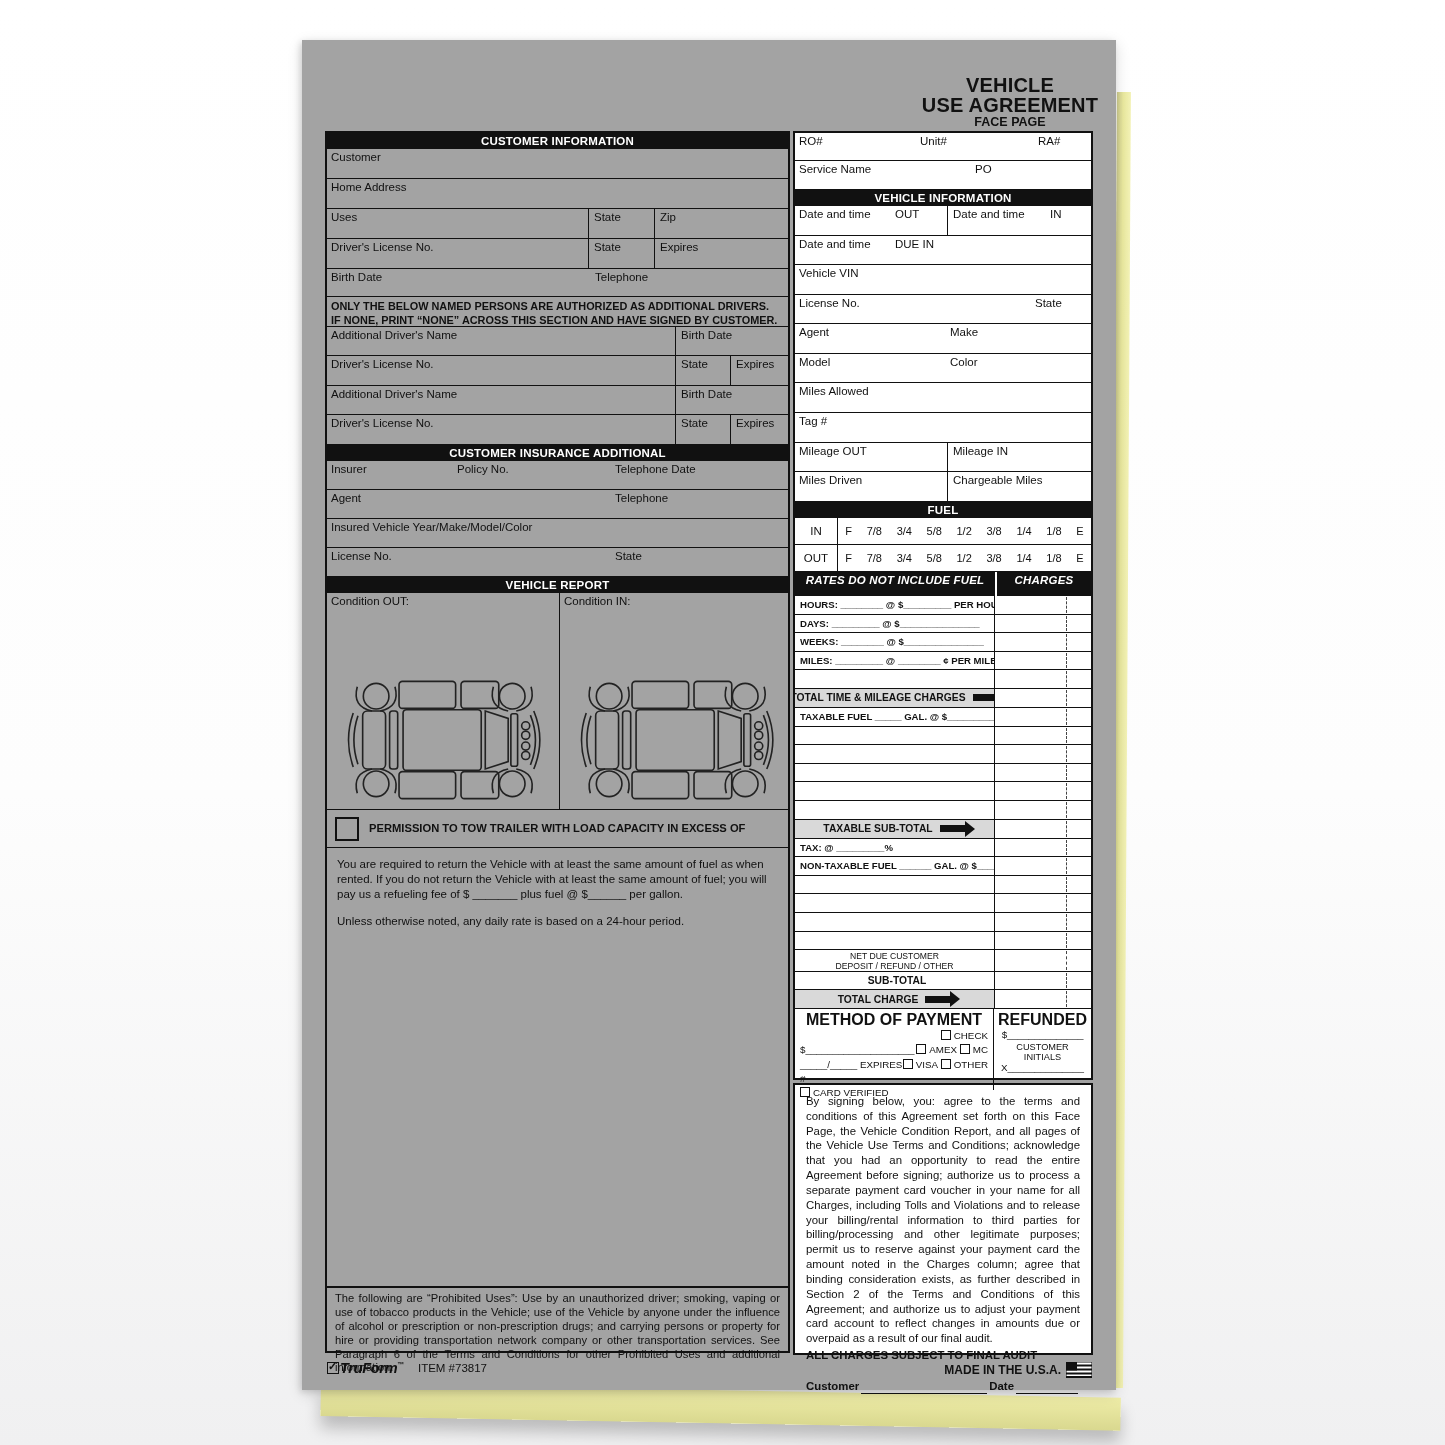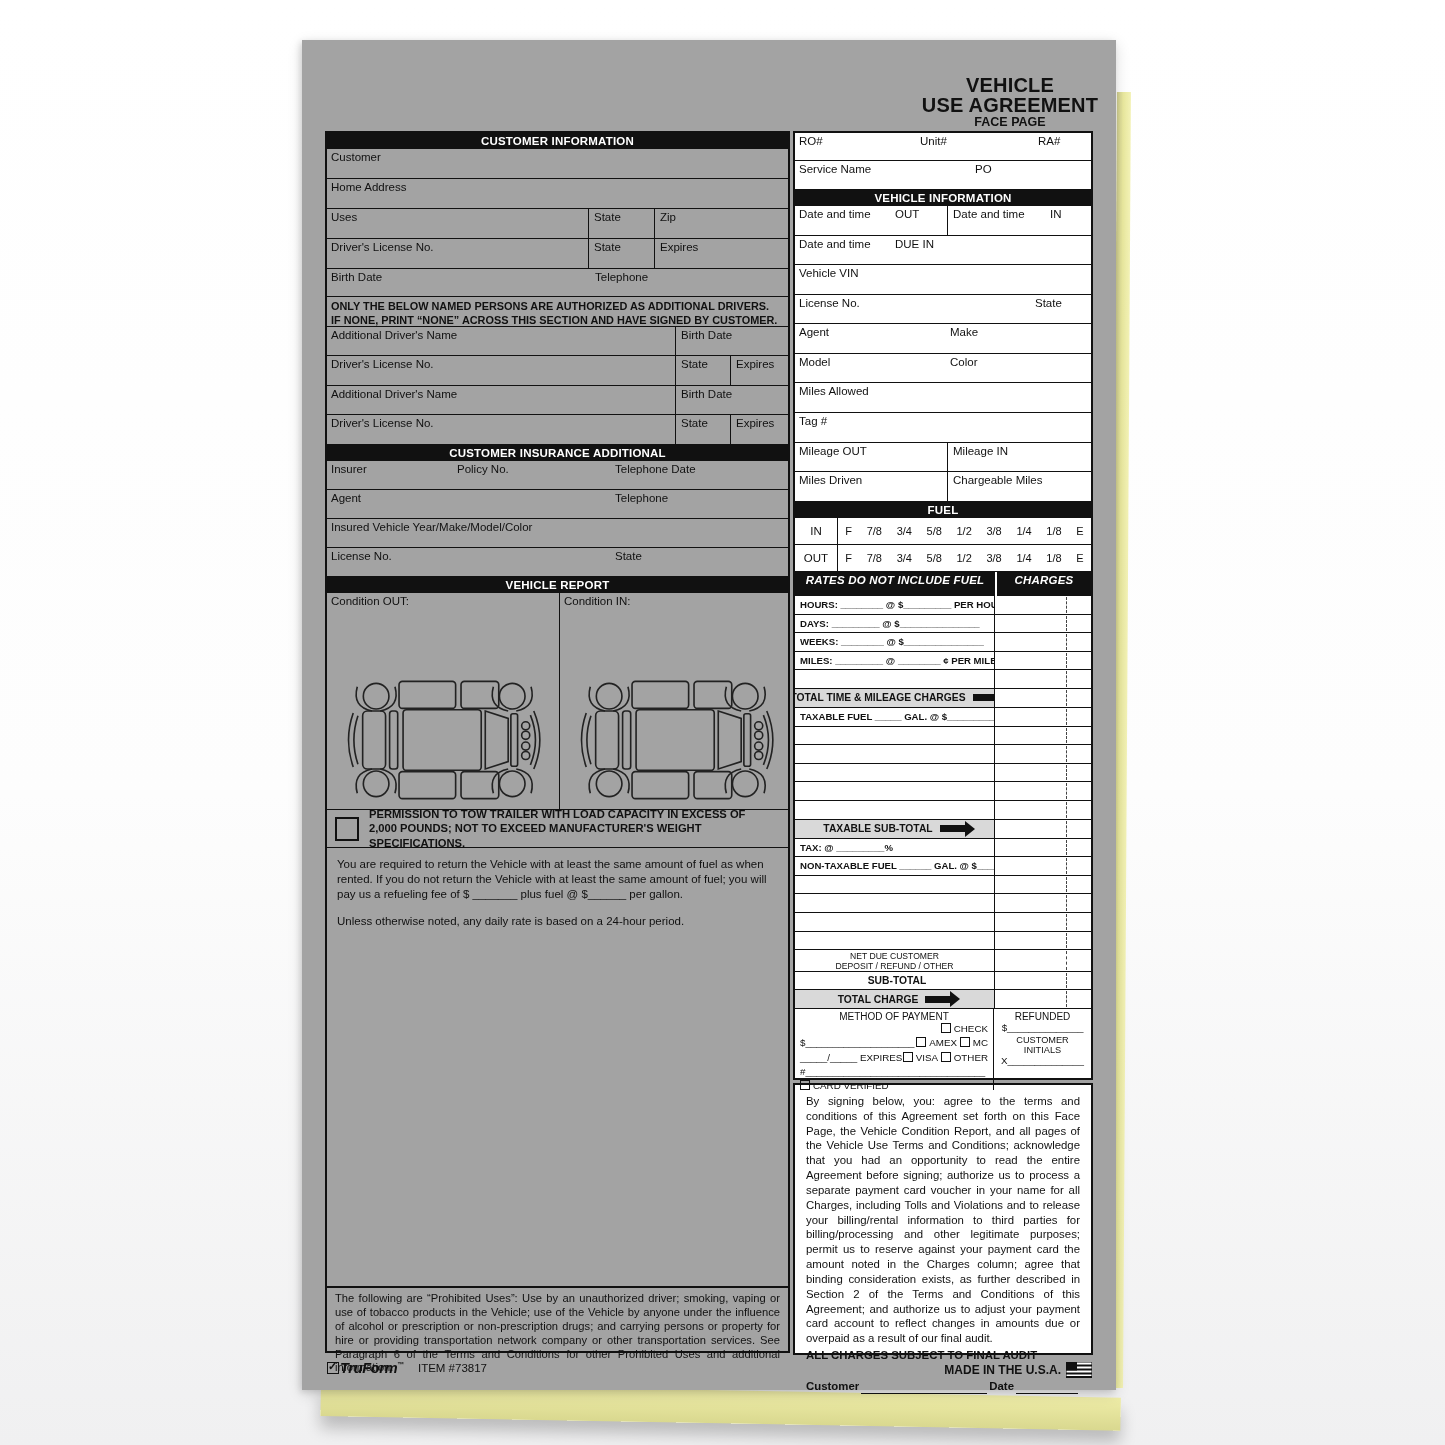--- a/index.html
+++ b/index.html
@@ -68,21 +68,21 @@
   .charge-row.center2 .cr-l{text-align:center;font-size:8.6px;font-weight:normal;line-height:1.1;
     padding:2px 0 0 0;}
   .charge-row.centerbold{height:18px;}
   .charge-row.centerbold .cr-l{text-align:center;font-size:10.3px;padding-top:3px;}
   .arrow{display:inline-block;position:relative;width:26px;height:7px;background:#111;flex:0 0 auto;}
   .arrow::after{content:"";position:absolute;right:-9px;top:-4.5px;border-left:10px solid #111;
     border-top:8px solid transparent;border-bottom:8px solid transparent;}
   
   .payment{display:flex;height:81px;}
   .pm-main{width:199px;border-right:1.5px solid #111;padding:2px 5px;box-sizing:border-box;font-size:9.8px;}
-  .pm-main h4, .pm-ref h4{margin:0;font-size:10px;text-align:center;font-weight:normal;}
+  .pm-main h4, .pm-ref h4{margin:0;font-size:16px;text-align:center;font-weight:bold;}
   .pm-row{display:flex;justify-content:space-between;align-items:center;line-height:1.45;}
   .cbx{display:inline-block;width:8px;height:8px;border:1.4px solid #111;margin-right:3px;
     vertical-align:-1px;}
   .pm-ref{flex:1;padding:2px 4px;box-sizing:border-box;font-size:9.8px;text-align:center;}
   .pm-ref .ci{font-size:9.2px;margin-top:2px;}
   .agree-final{font-weight:bold;margin-top:2px;}
   .agree-sign{margin-top:16px;font-weight:bold;font-size:11.4px;display:flex;}
   .sign-line{flex:1;border-bottom:1.2px solid #111;margin:0 2px;}
   .sign-line.short{flex:0 0 62px;}
   
@@ -269,21 +269,20 @@
                 <path d="M279,58 Q294,95 279,132"></path>
             </g>
           </svg>
         </div>
       </div>
 
       <div class="row tow">
         <span class="cbx-lg"></span>
         <div class="tow-text">
           <div>PERMISSION TO TOW TRAILER WITH LOAD CAPACITY IN EXCESS OF</div>
-          <div>2,000 POUNDS; NOT TO EXCEED MANUFACTURER'S WEIGHT SPECIFICATIONS.</div>
         </div>
       </div>
 
       <div class="para-box">
         <p>You are required to return the Vehicle with at least the same amount of fuel as when rented.  If you do not return the Vehicle with at least the same amount of fuel; you will pay us a refueling fee of $ _______ plus fuel @ $______ per gallon.</p>
         <p>Unless otherwise noted, any daily rate is based on a 24-hour period.</p>
       </div>
 
       <div class="prohibited">The following are “Prohibited Uses”: Use by an unauthorized driver; smoking, vaping or use of tobacco products in the Vehicle; use of the Vehicle by anyone under the influence of alcohol or prescription or non-prescription drugs; and carrying persons or property for hire or providing transportation network company or other transportation services. See Paragraph 6 of the Terms and Conditions for other Prohibited Uses and additional information.</div>
     </div>

